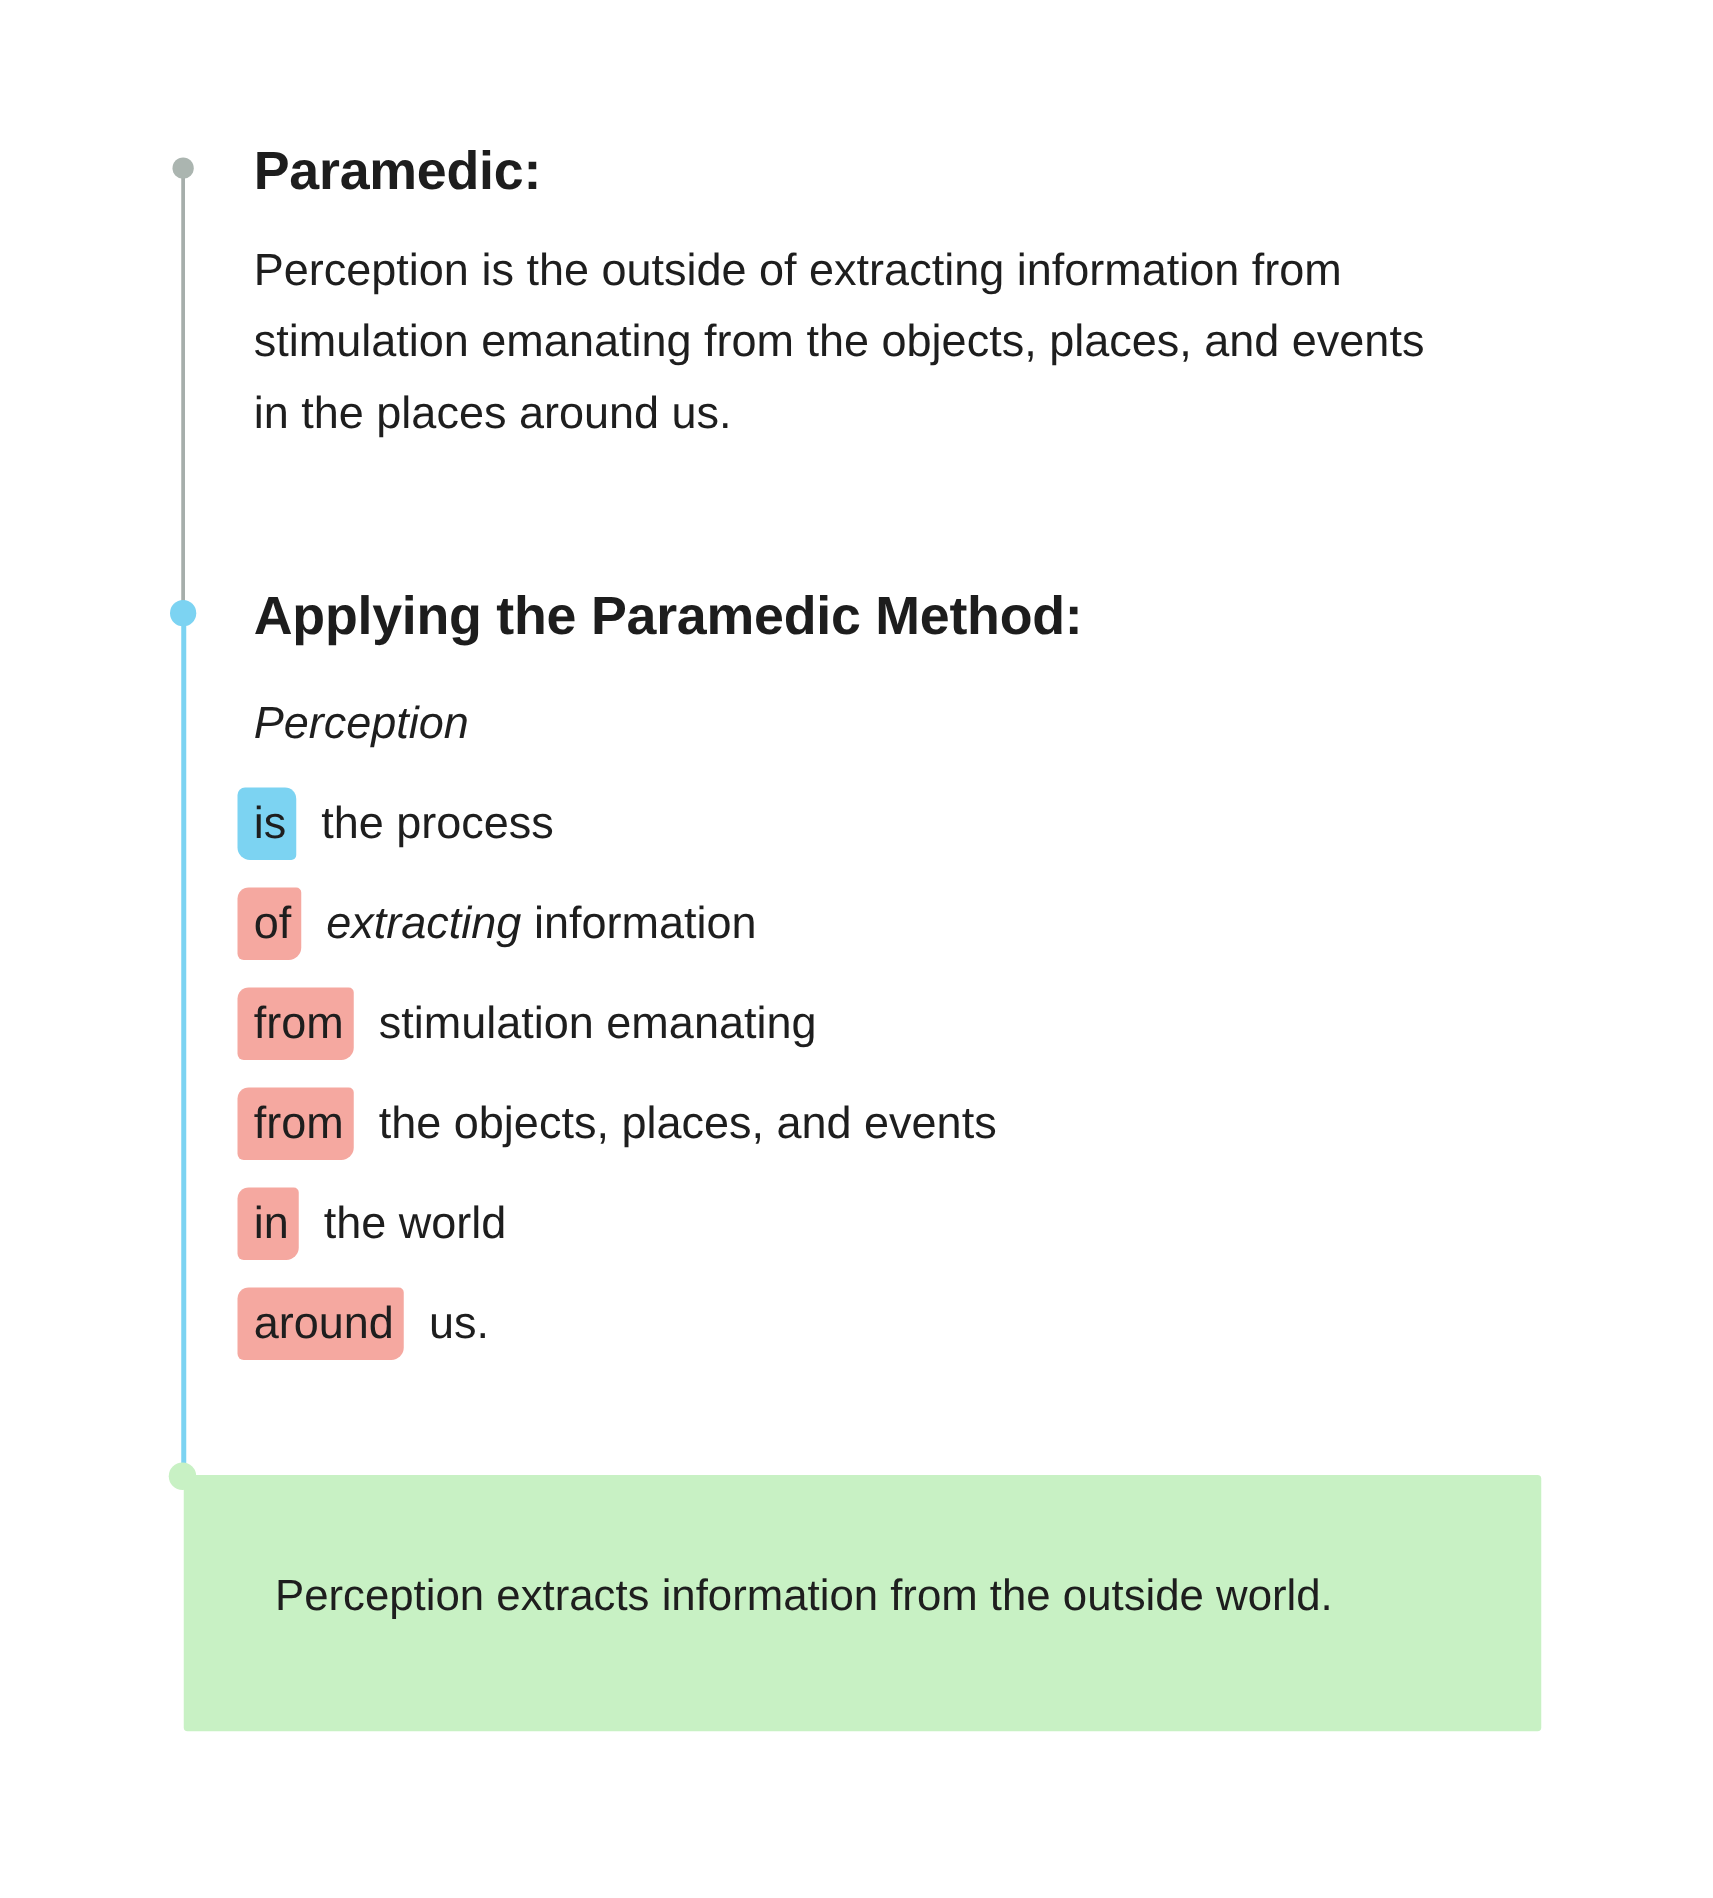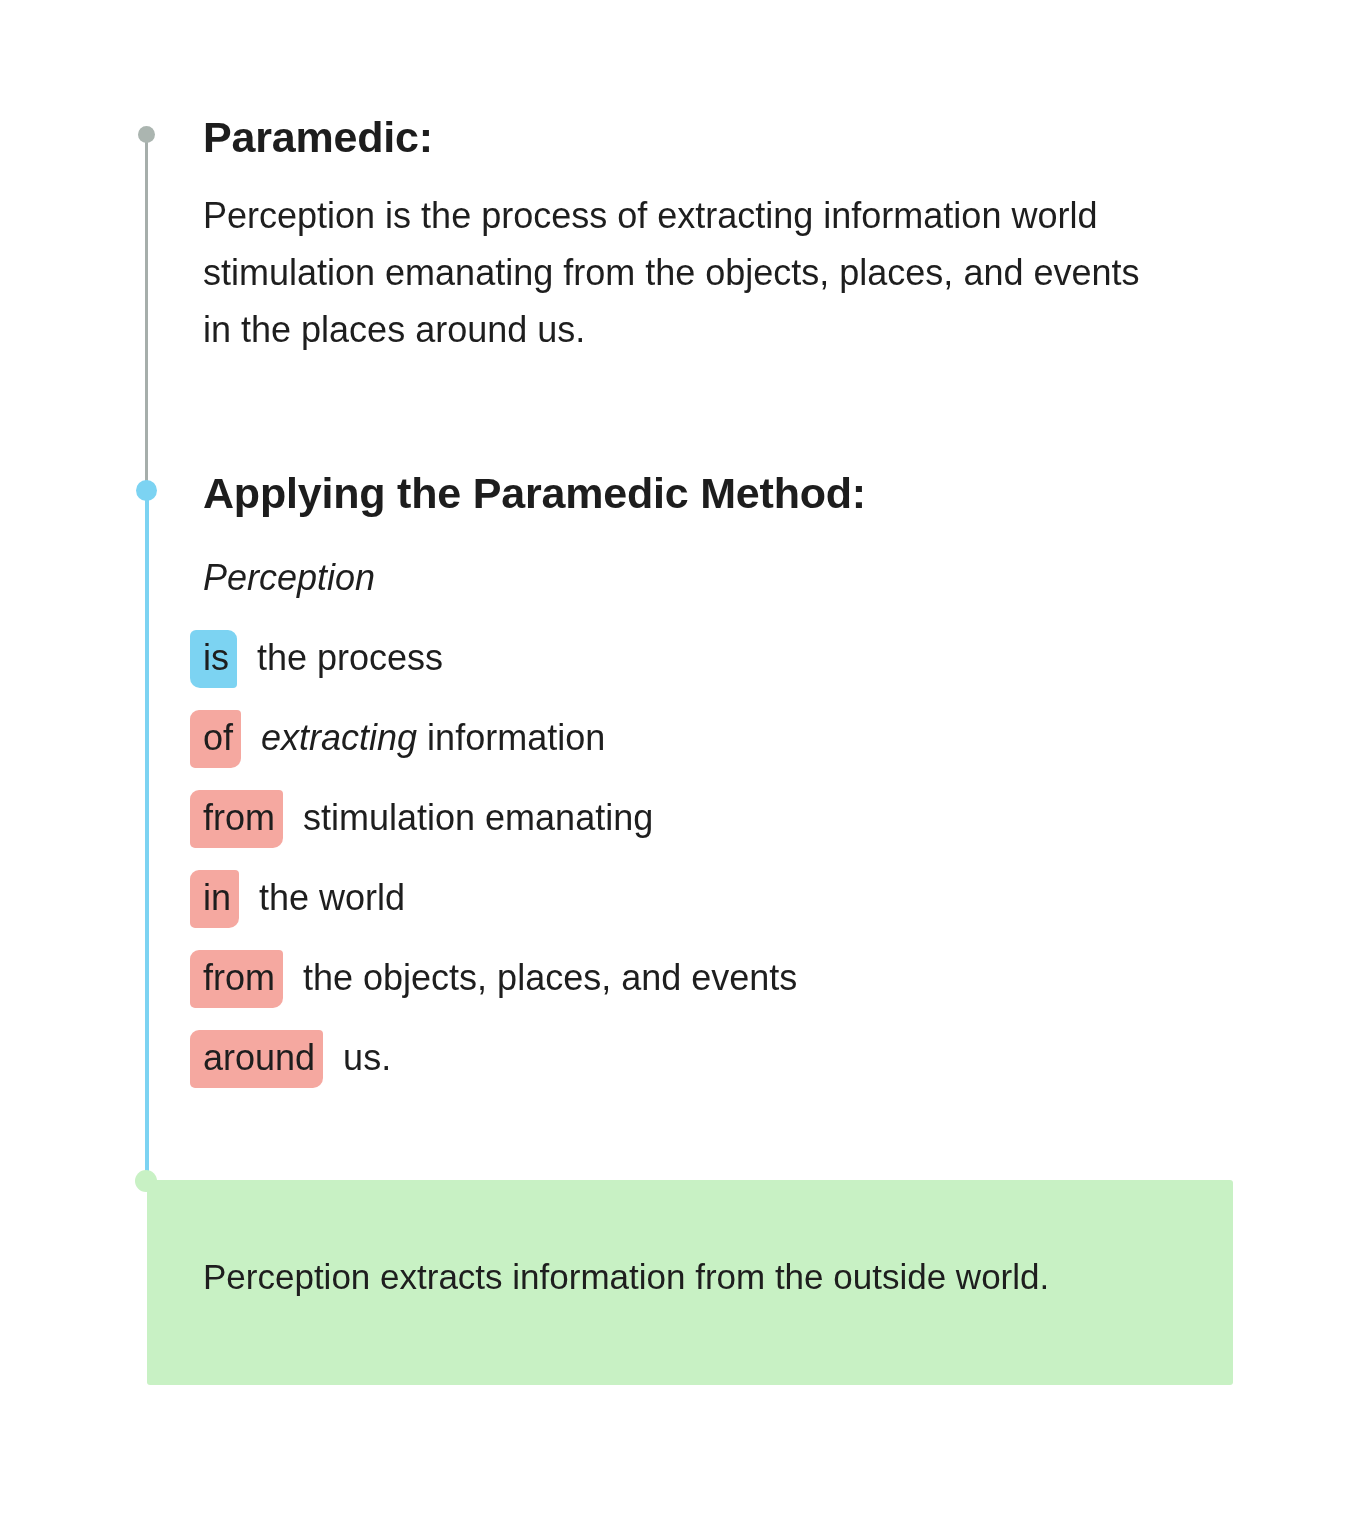--- a/index.html
+++ b/index.html
@@ -55,37 +55,37 @@
   
   .green-box {
     position: absolute;
     left: 147px; top: 1180px;
     width: 1086px; height: 205px;
     background: #c8f1c4;
     border-radius: 3px;
     box-sizing: border-box;
     padding: 38px 0 0 56px;
   }
-  .final-text { margin-top: 36px; font-size: 35px; line-height: 46px; white-space: nowrap; }
+  .final-text { margin-top: 36px; font-size: 35px; line-height: 46px; white-space: nowrap; margin-left: 17px; }
 </style>
 </head>
 <body>
 
 <div class="canvas">
 
   <div class="tl-line tl-line-gray"></div>
   <div class="tl-line tl-line-blue"></div>
   <div class="tl-dot tl-dot-gray"></div>
   <div class="tl-dot tl-dot-blue"></div>
   <div class="tl-dot tl-dot-green"></div>
 
   <section class="sec-original">
     <h2>Paramedic:</h2>
     <div class="para">
-      <div class="pline">Perception is the process of extracting information world</div>
+      <div class="pline">Perception is the outside of extracting information from</div>
       <div class="pline">stimulation emanating from the objects, places, and events</div>
       <div class="pline">in the places around us.</div>
     </div>
   </section>
 
   <section class="sec-method">
     <h2>Applying the Paramedic Method:</h2>
 
     <div class="pm-line first">
       <span class="it">Perception</span>
@@ -97,25 +97,25 @@
 
     <div class="pm-line">
       <span class="hl hl-pink">of</span><span class="it">extracting</span><span>information</span>
     </div>
 
     <div class="pm-line">
       <span class="hl hl-pink">from</span><span>stimulation emanating</span>
     </div>
 
     <div class="pm-line">
-      <span class="hl hl-pink">in</span><span>the world</span>
+      <span class="hl hl-pink">from</span><span>the objects, places, and events</span>
     </div>
 
     <div class="pm-line">
-      <span class="hl hl-pink">from</span><span>the objects, places, and events</span>
+      <span class="hl hl-pink">in</span><span>the world</span>
     </div>
 
     <div class="pm-line">
       <span class="hl hl-pink">around</span><span>us.</span>
     </div>
   </section>
 
   <section class="green-box">
     <div class="final-text">Perception extracts information from the outside world.</div>
   </section>

